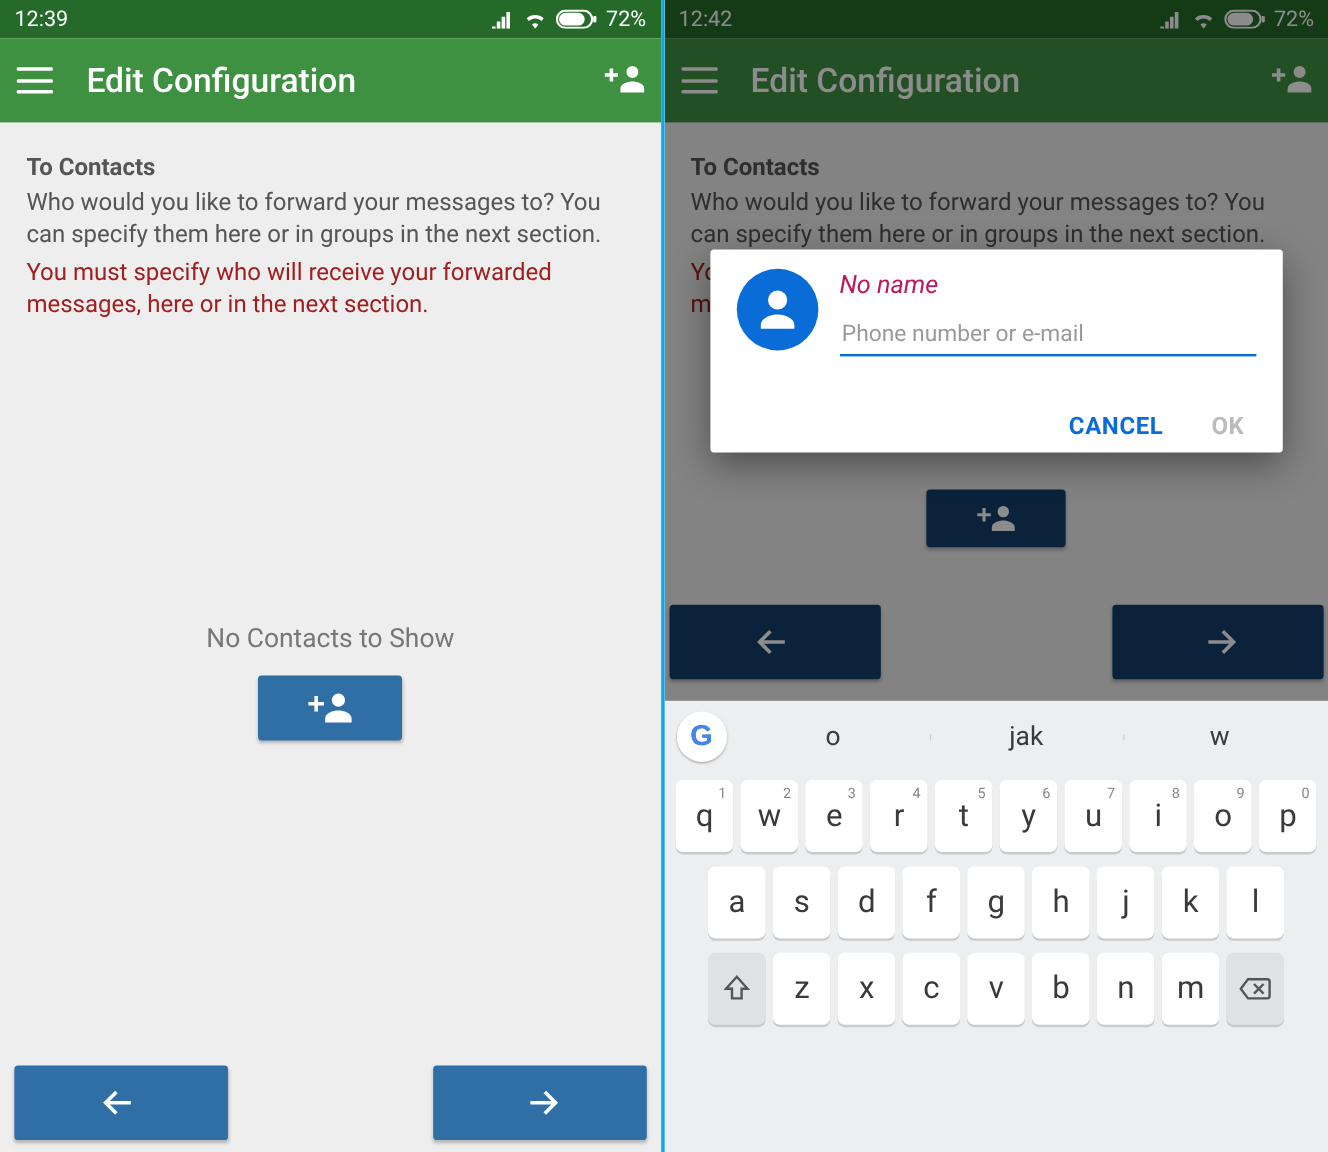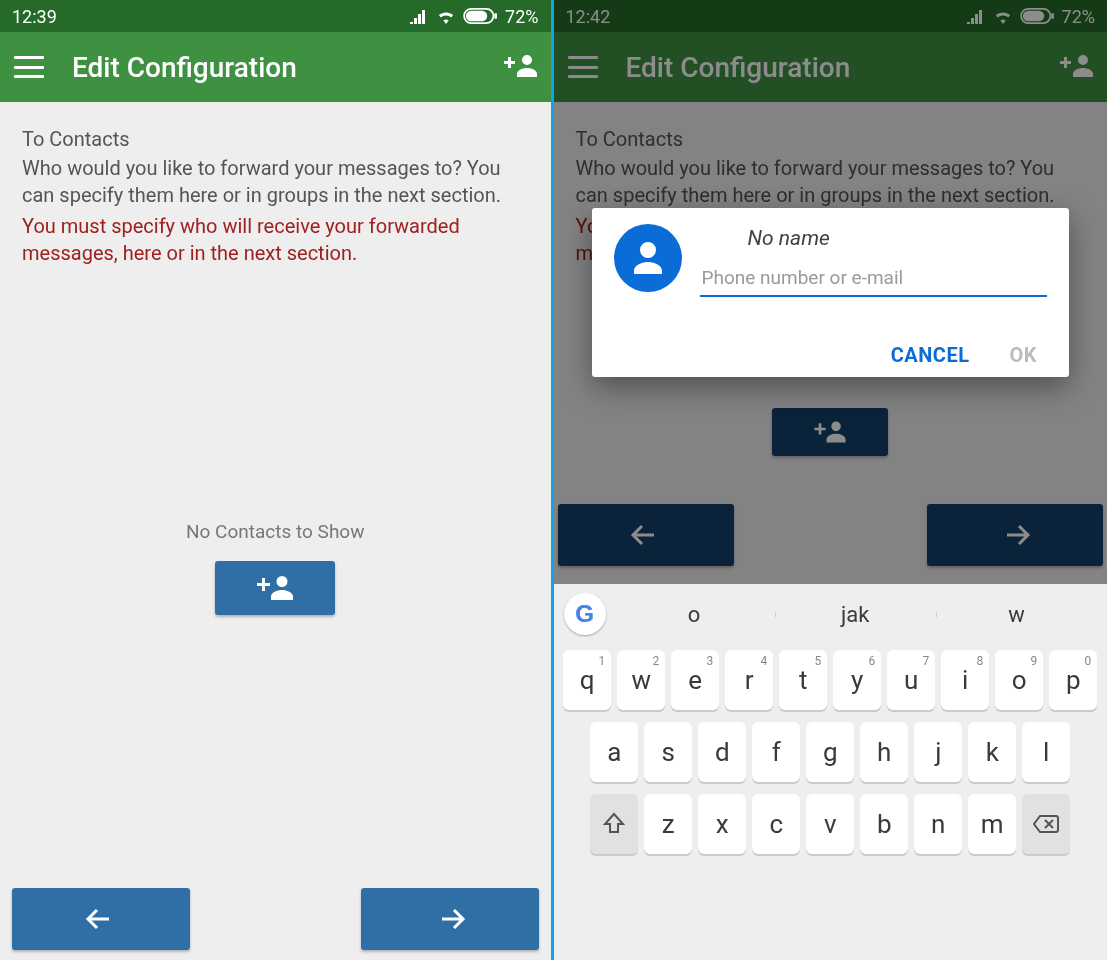--- a/index.html
+++ b/index.html
@@ -14,25 +14,25 @@
 
   
   .appbar { height: 70px; background: #3f9142; color: #fff; display: flex; align-items: center; padding: 0 14px; gap: 28px; }
   .appbar .title { font-size: 28px; font-weight: 500; flex: 1; }
   .hamburger { width: 30px; height: 22px; display: flex; flex-direction: column; justify-content: space-between; }
   .hamburger div { height: 3px; background: #fff; border-radius: 1px; }
   .addperson svg { fill: #fff; }
 
   
   .content { padding: 24px 22px; color: #555; font-size: 20px; line-height: 1.35; }
-  .content .heading { font-weight: 400; color: #555; margin-bottom: 2px; }
+  .content .heading { font-weight: 700; color: #555; margin-bottom: 2px; }
   .content .warn { color: #a01f1f; margin-top: 4px; }
 
   .empty-area { text-align: center; position: absolute; top: 520px; left: 0; right: 0; }
-  .empty-area .msg { color: #777; font-size: 19px; margin-bottom: 18px; }
+  .empty-area .msg { color: #777; font-size: 22px; margin-bottom: 18px; }
   .btn-add { display: inline-flex; align-items: center; justify-content: center; background: #2f6fa5; width: 120px; height: 54px; border-radius: 3px; box-shadow: 0 2px 3px rgba(0,0,0,0.25); }
   .btn-add svg { fill: #fff; }
 
   
   .bottom-nav { position: absolute; bottom: 10px; left: 12px; right: 12px; display: flex; justify-content: space-between; }
   .nav-btn { width: 178px; height: 62px; background: #2f6fa5; border-radius: 3px; display: flex; align-items: center; justify-content: center; box-shadow: 0 2px 3px rgba(0,0,0,0.25); }
   .nav-btn svg { stroke: #fff; fill: none; }
 
   
   .dim-overlay { position: absolute; inset: 0; background: rgba(0,0,0,0.45); }
@@ -41,21 +41,21 @@
   .screen.right .statusbar { position: relative; z-index: 0; }
   .screen.right .appbar { position: relative; z-index: 0; }
   .screen.right .content { position: relative; z-index: 0; }
 
   
   .dialog { position: absolute; top: 208px; left: 38px; right: 38px; background: #fff; border-radius: 3px; box-shadow: 0 10px 30px rgba(0,0,0,0.4); padding: 16px 22px 10px 22px; z-index: 10; }
   .dialog-top { display: flex; align-items: flex-start; gap: 18px; }
   .avatar { width: 68px; height: 68px; border-radius: 50%; background: #0a6cd6; display: flex; align-items: center; justify-content: center; flex-shrink: 0; }
   .avatar svg { fill: #fff; }
   .dialog-fields { flex: 1; padding-top: 2px; }
-  .noname { color: #404040; font-style: italic; font-size: 21px; margin-bottom: 12px; margin-left: 48px; }
+  .noname { color: #be185d; font-style: italic; font-size: 21px; margin-bottom: 12px; }
   .input-line { border: none; border-bottom: 2px solid #0a6cd6; width: 100%; font-size: 19px; color: #333; padding: 4px 2px 6px 2px; outline: none; background: transparent; }
   .input-line::placeholder { color: #9a9a9a; }
   .dialog-actions { display: flex; justify-content: flex-end; gap: 40px; margin-top: 46px; padding-right: 10px; }
   .dlg-btn { font-size: 20px; font-weight: 700; letter-spacing: 0.5px; }
   .dlg-cancel { color: #0a6cd6; }
   .dlg-ok { color: #bbb; }
 
   
   .right .mini-nav { position: absolute; top: 504px; left: 0; right: 0; display: flex; justify-content: space-between; padding: 0 4px; z-index: 0; }
   .right .mini-nav .nav-btn { width: 176px; height: 62px; background: #14416b; }

